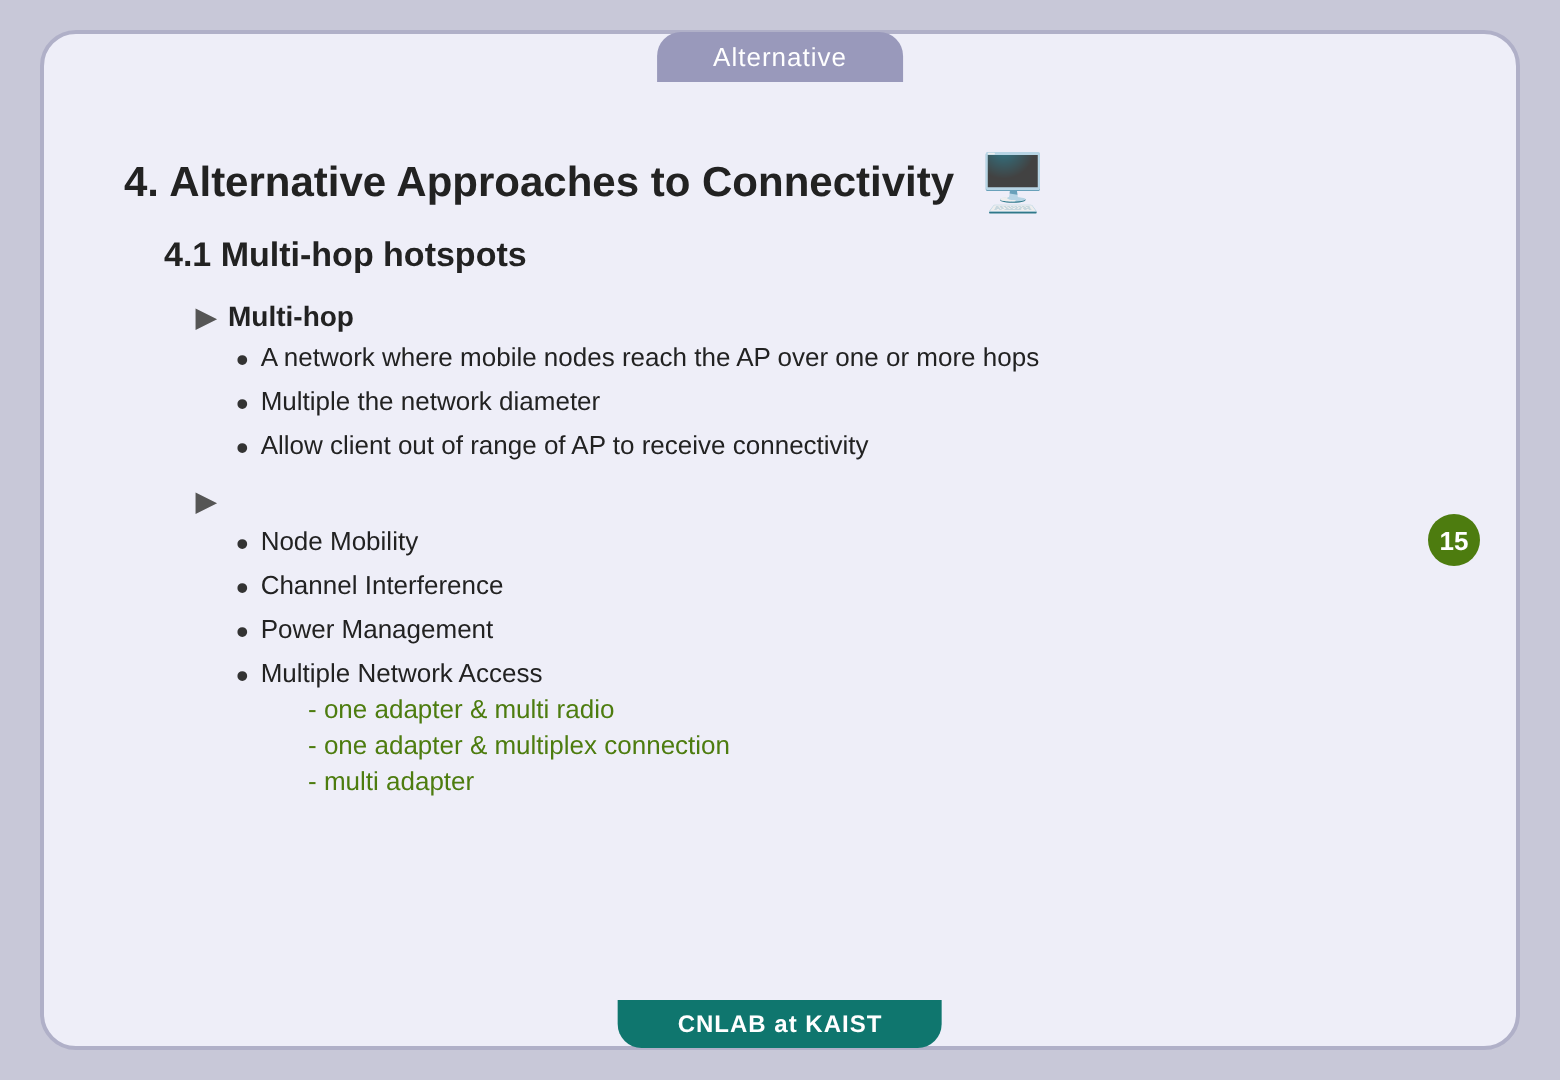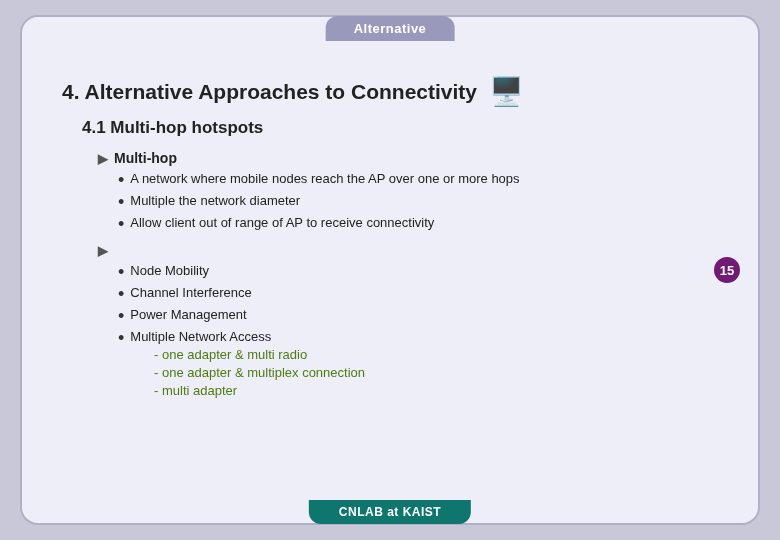--- a/index.html
+++ b/index.html
@@ -23,21 +23,21 @@
       padding: 0;
     }
     .tab-label {
       position: absolute;
       top: -1px;
       left: 50%;
       transform: translateX(-50%);
       background: #9999bb;
       color: white;
       font-size: 13px;
-      font-weight: bold;
+      font-weight: normal;
       padding: 5px 28px;
       border-radius: 12px 12px 0 0;
       letter-spacing: 0.5px;
     }
     .slide-content {
       padding: 58px 40px 30px 40px;
     }
     .slide-title {
       font-size: 21px;
       font-weight: bold;
@@ -98,21 +98,21 @@
     }
     .bullet-level3-text {
       font-size: 13px;
       color: #4d7c0f;
     }
     .page-number {
       position: absolute;
       right: 18px;
       top: 50%;
       transform: translateY(-50%);
-      background: #701a75;
+      background: #4d7c0f;
       color: white;
       font-size: 13px;
       font-weight: bold;
       width: 26px;
       height: 26px;
       border-radius: 50%;
       display: flex;
       align-items: center;
       justify-content: center;
     }

